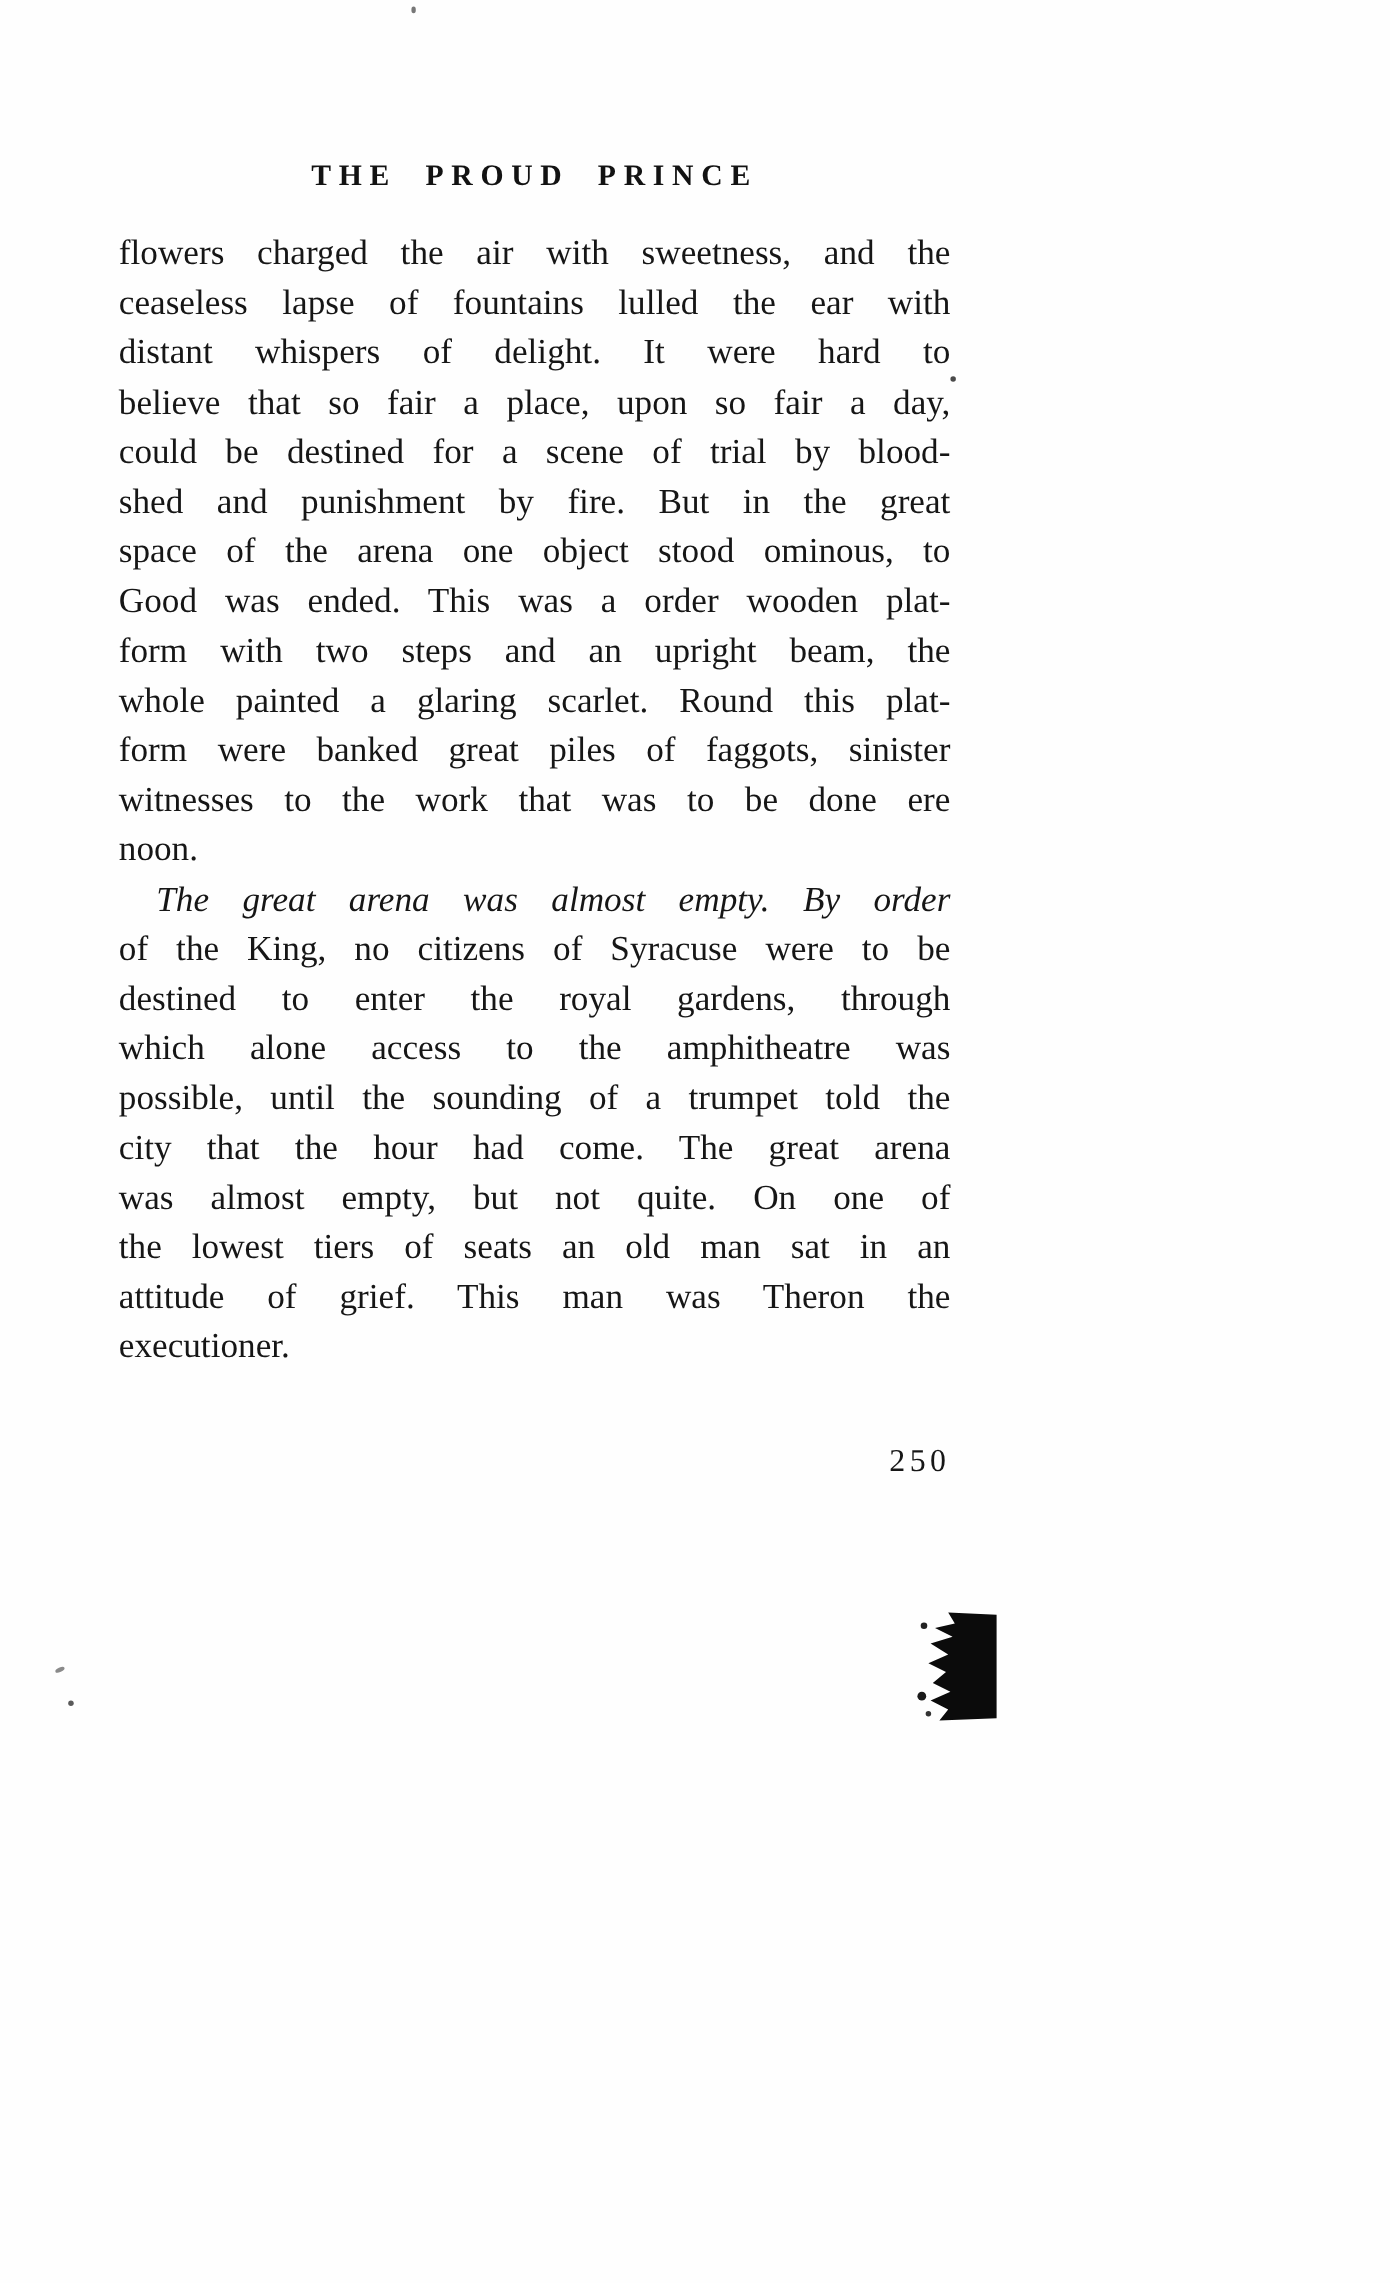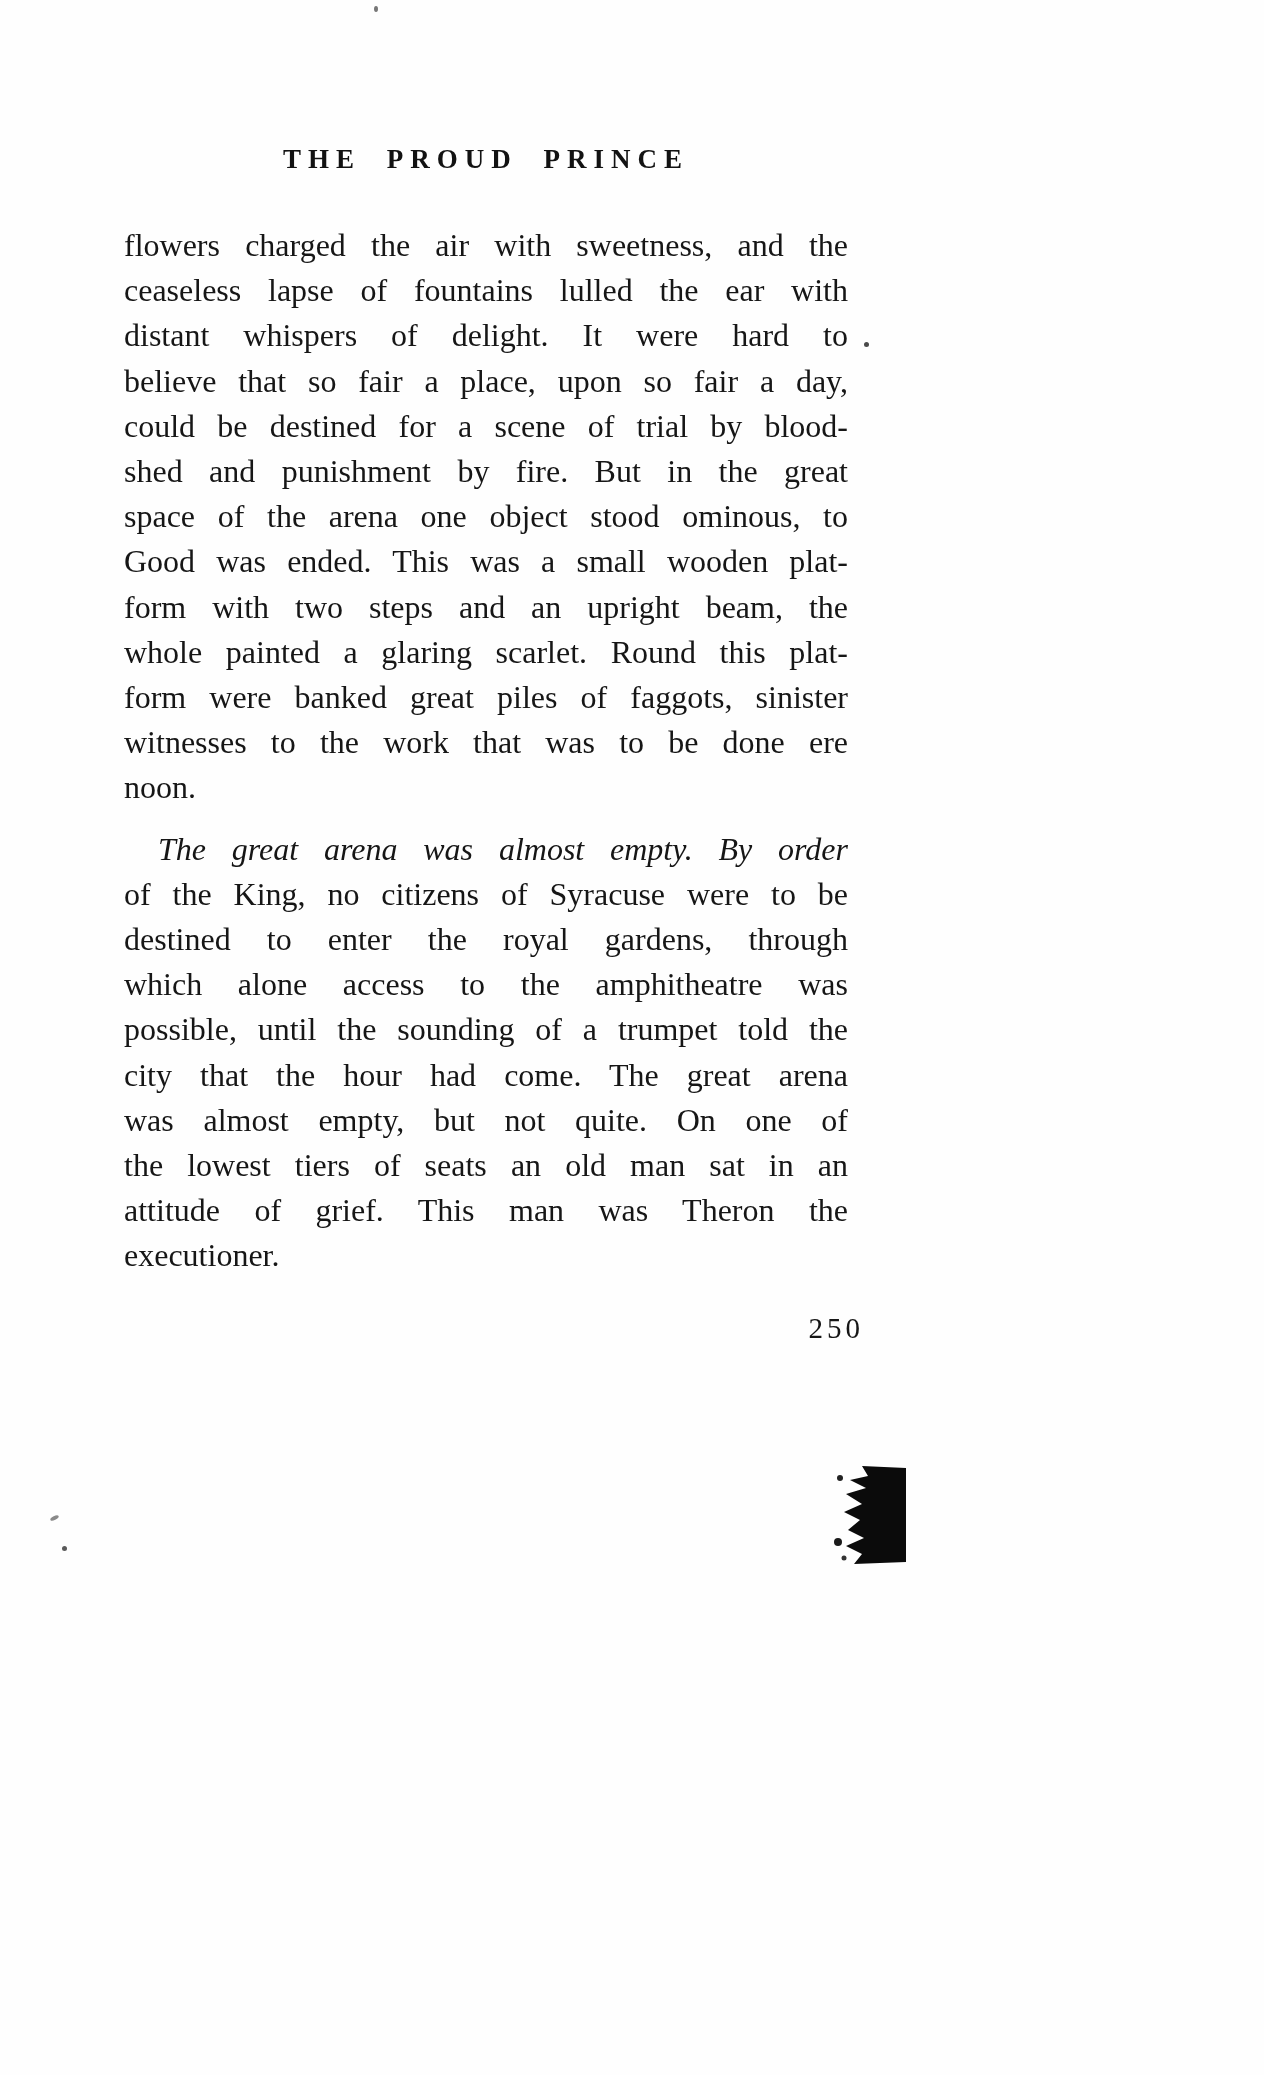--- a/index.html
+++ b/index.html
@@ -29,21 +29,21 @@
     color: #121212;
     white-space: nowrap;
   }
   .text-block {
     position: absolute;
     left: 108px;
     top: 207px;
     width: 756px;
   }
   .paragraph {
-    margin: 16px;
+    margin: 0;
   }
   .text-line {
     font-size: 32px;
     line-height: 45.2px;
     text-align: justify;
     text-align-last: justify;
     text-justify: inter-word;
     color: #161616;
   }
   .text-line.last-line {
@@ -76,21 +76,21 @@
 
   <div class="text-block">
       <div class="paragraph">
         <div class="text-line">flowers charged the air with sweetness, and the</div>
         <div class="text-line">ceaseless lapse of fountains lulled the ear with</div>
         <div class="text-line">distant whispers of delight.  It were hard to</div>
         <div class="text-line">believe that so fair a place, upon so fair a day,</div>
         <div class="text-line">could be destined for a scene of trial by blood-</div>
         <div class="text-line">shed and punishment by fire.  But in the great</div>
         <div class="text-line">space of the arena one object stood ominous, to</div>
-        <div class="text-line">Good was ended.  This was a small wooden plat-</div>
+        <div class="text-line">Good was ended.  This was a order wooden plat-</div>
         <div class="text-line">form with two steps and an upright beam, the</div>
         <div class="text-line">whole painted a glaring scarlet.  Round this plat-</div>
         <div class="text-line">form were banked great piles of faggots, sinister</div>
         <div class="text-line">witnesses to the work that was to be done ere</div>
         <div class="text-line last-line">noon.</div>
       </div>
       <div class="paragraph">
         <div class="text-line indented">The great arena was almost empty.  By order</div>
         <div class="text-line">of the King, no citizens of Syracuse were to be</div>
         <div class="text-line">destined to enter the royal gardens, through</div>

